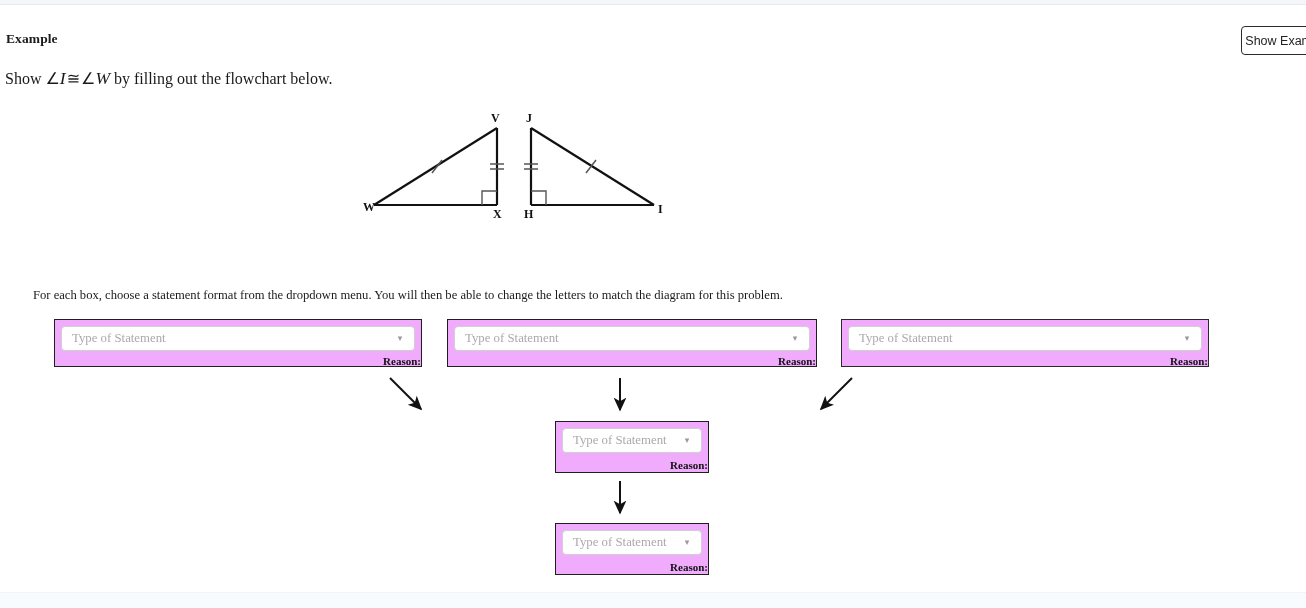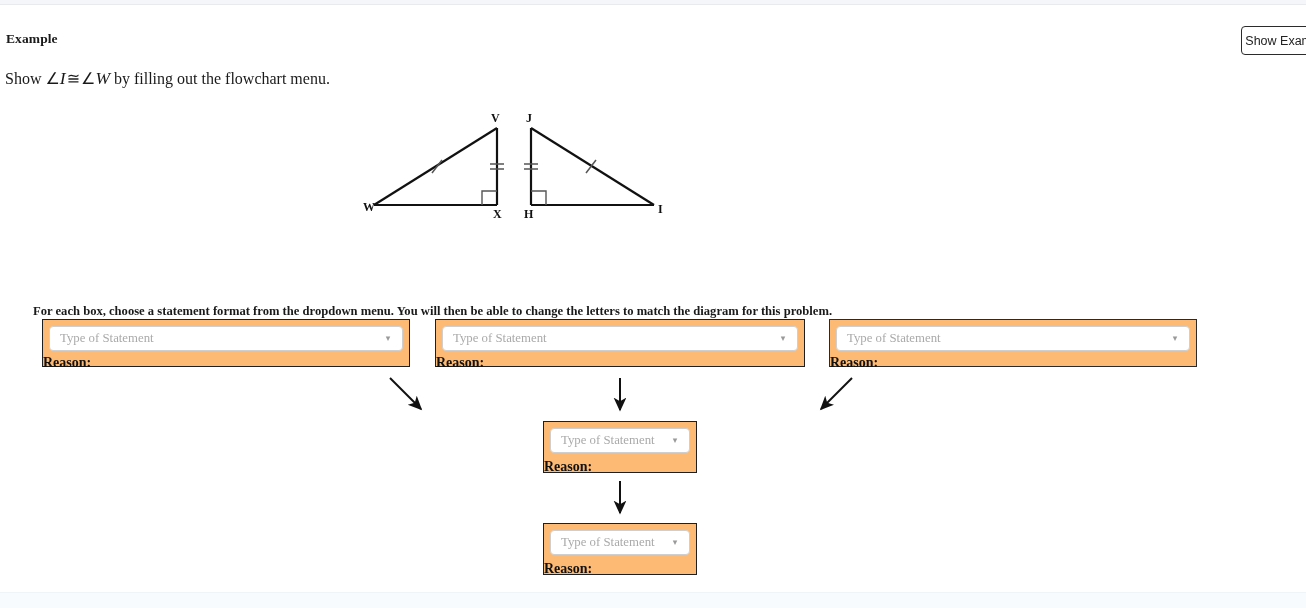--- a/index.html
+++ b/index.html
@@ -84,32 +84,32 @@
   
   .diagram {
     position: absolute;
     left: 350px; top: 108px;
     width: 340px; height: 115px;
   }
 
   
   .instruction {
     position: absolute;
-    left: 33px; top: 304px;
+    left: 33px; top: 288px;
     font-size: 12.6px;
     white-space: nowrap;
-    font-weight: bold;
   }
 
   
   .fc-box {
     position: absolute;
     box-sizing: border-box;
-    background: #fdba74;
+    background: #f0abfc;
     border: 1px solid #1f1f1f;
+    margin-left: 12px;
   }
   .fc-box.light { border-color: #2a2a2a; }
   .fc-select {
     position: absolute;
     left: 6px; top: 6px;
     right: 6px;
     height: 25px;
     box-sizing: border-box;
     background: #fff;
     border: 1px solid #cfcfcf;
@@ -133,22 +133,22 @@
     text-align: center;
     color: #9a9a9a;
     font-size: 9px;
     line-height: 1;
     font-family: "Liberation Sans", sans-serif;
   }
   .fc-reason {
     position: absolute;
     left: 0; right: 0;
     top: 35px;
-    text-align: left;
-    font-size: 14px;
+    text-align: right;
+    font-size: 11px;
     font-weight: bold;
     font-family: "Liberation Serif", serif;
     color: #111;
   }
 
   
   .arrow-layer {
     position: absolute;
     left: 0; top: 0;
     width: 1306px; height: 608px;
@@ -158,21 +158,21 @@
 </head>
 <body>
 
 <div class="top-band"></div>
 
 <div class="question-label">Example</div>
 
 <div class="show-example-btn">Show Example</div>
 
 <div class="prompt">
-  <span>Show </span><span class="ang">∠</span><span class="math">I</span><span class="cong">≅</span><span class="ang">∠</span><span class="math">W</span><span> by filling out the flowchart menu.</span>
+  <span>Show </span><span class="ang">∠</span><span class="math">I</span><span class="cong">≅</span><span class="ang">∠</span><span class="math">W</span><span> by filling out the flowchart below.</span>
 </div>
 
 <div class="diagram">
   <svg width="340" height="115" viewBox="0 0 340 115">
 
     <g stroke="#111" stroke-width="2.2" fill="none">
       <line x1="24" y1="97" x2="147" y2="97"></line>
       <line x1="147" y1="97" x2="147" y2="20"></line>
       <line x1="24" y1="97" x2="147" y2="20"></line>
     </g>

